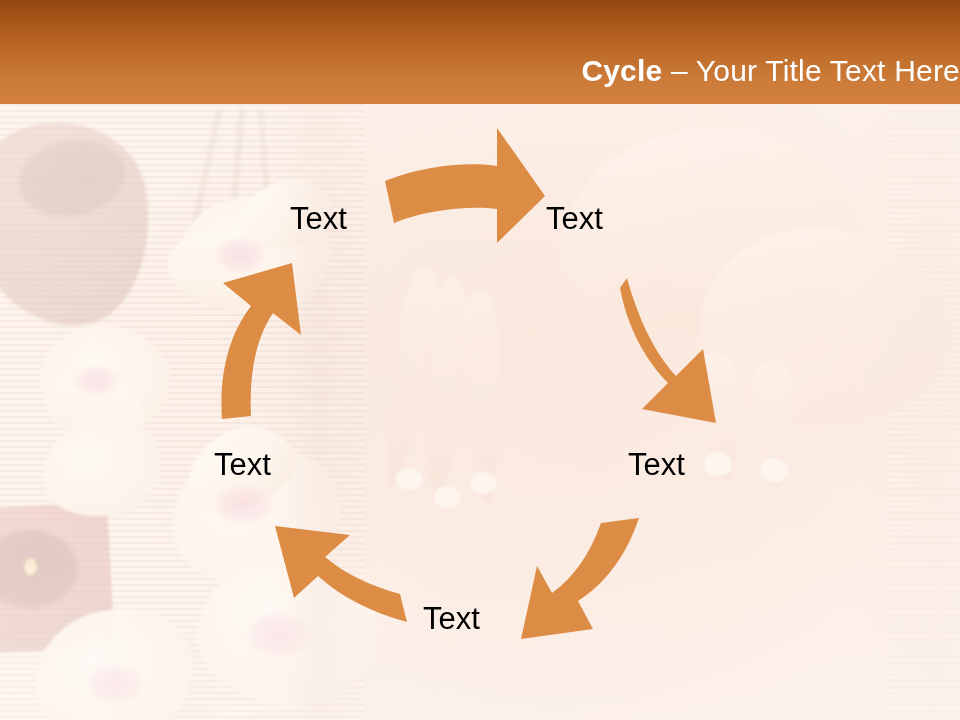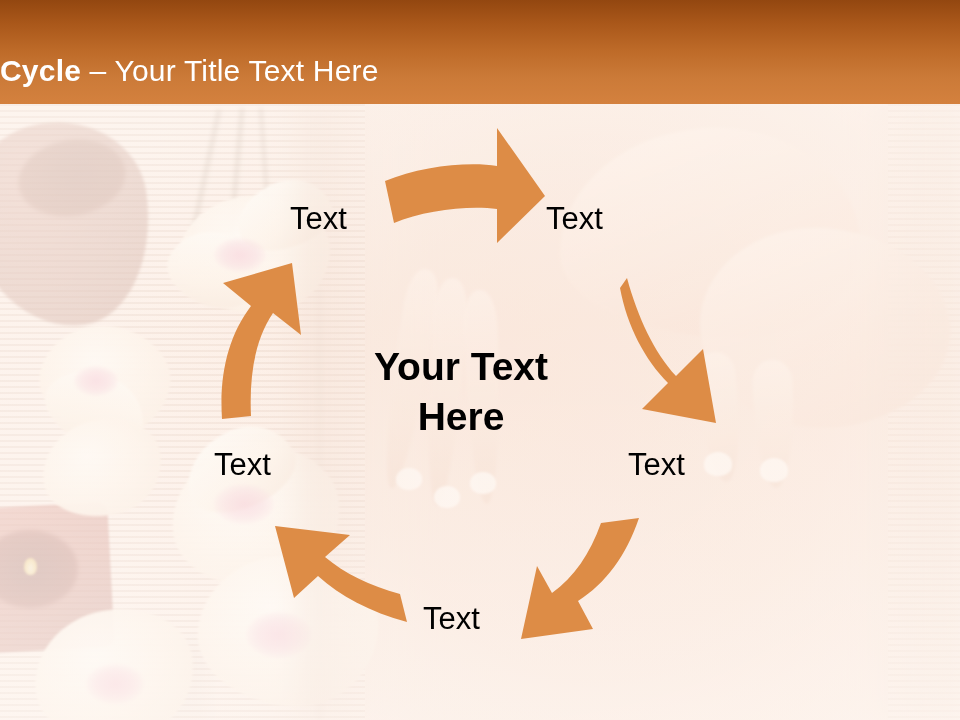--- a/index.html
+++ b/index.html
@@ -190,21 +190,21 @@
     position: absolute;
     left: 0; top: 0;
     width: 960px; height: 104px;
     background: linear-gradient(180deg, #934710 0%, #a9571a 22%, #bd6a28 48%, #cb7a38 74%, #d4813e 100%);
     z-index: 20;
   }
   .title-text {
     position: absolute;
     left: 0; right: 0;
     top: 54px;
-    text-align: left;
+    text-align: right;
     color: #ffffff;
     font-size: 30px;
     font-weight: 400;
     letter-spacing: .2px;
     line-height: 34px;
     white-space: nowrap;
   }
   .title-text .strong { font-weight: 700; }
 
   
@@ -331,22 +331,20 @@
     <div class="node-label" style="left:290px; top:202px;">Text</div>
 
     <div class="node-label" style="left:546px; top:202px;">Text</div>
 
     <div class="node-label" style="left:628px; top:448px;">Text</div>
 
     <div class="node-label" style="left:423px; top:602px;">Text</div>
 
     <div class="node-label" style="left:214px; top:448px;">Text</div>
 
-    <div class="center-label">Your Text
-Here</div>
   </div>
 
   <div class="title-bar">
     <div class="title-text">
       <span class="strong">Cycle</span><span> – Your Title Text Here</span>
     </div>
   </div>
 
 </div>
 

